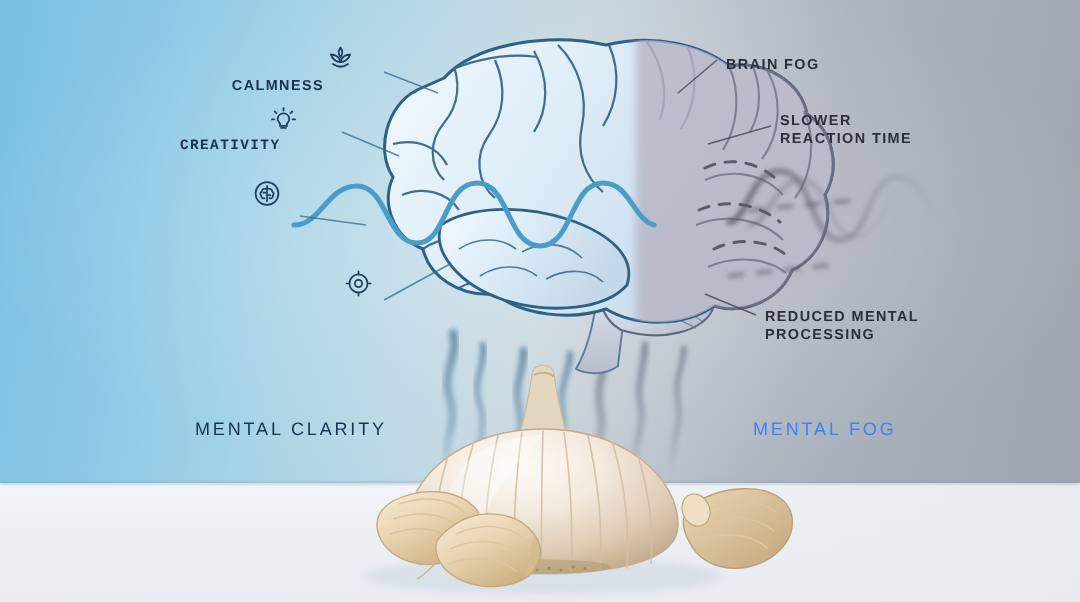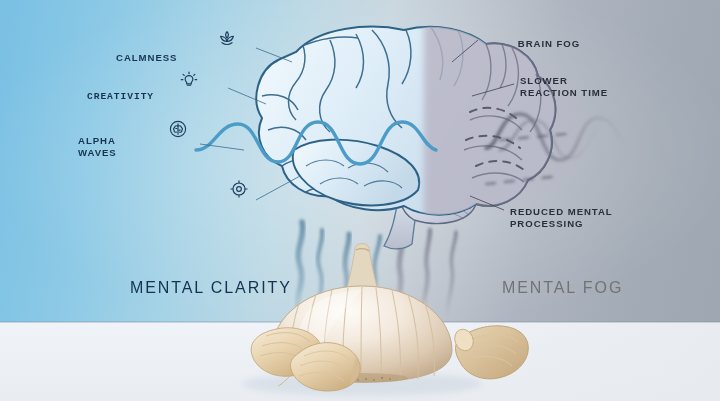--- a/index.html
+++ b/index.html
@@ -52,36 +52,36 @@
 
   
   .label{
     position:absolute;
     font-size:9.6px;
     letter-spacing:.95px;
     font-weight:700;
     line-height:12px;
     white-space:pre-line;
   }
-  .label.left{ color:#18354f; }
+  .label.left{ color:#18354f; text-align:right; }
   .label.right{ color:#2a2f3b; text-align:left; }
 
   .ico{
     position:absolute;
     width:22px;height:22px;
   }
 
   .big-label{
     position:absolute;
-    font-size:16px;
+    font-size:12px;
     letter-spacing:1.9px;
     font-weight:500;
   }
   .big-label.clarity{ color:#123451; }
-  .big-label.fog{ color:#737373; }
+  .big-label.fog{ color:#3b82f6; }
 </style>
 </head>
 <body>
 
 <div id="stage">
 
   <div class="bg-sky"></div>
   <div class="bg-vignette"></div>
   <div class="bg-table"></div>
   <div class="bg-table-right"></div>
@@ -372,35 +372,33 @@
   <svg class="ico" style="left:167px;top:118px;" viewBox="0 0 24 24">
     <g fill="none" stroke="#1d3f5c" stroke-width="1.25" stroke-linecap="round">
       <circle cx="12" cy="12" r="8.3"></circle>
       <path d="M12 6.4 L12 17.6"></path>
       <path d="M12 8.6 C10 8 8.4 9 8.2 10.6 C7 11 6.8 12.6 7.8 13.4 C7.4 14.8 8.8 16 10.2 15.4"></path>
       <path d="M12 8.6 C14 8 15.6 9 15.8 10.6 C17 11 17.2 12.6 16.2 13.4 C16.6 14.8 15.2 16 13.8 15.4"></path>
       <path d="M9.6 11.4 L11 11.4"></path>
       <path d="M13 13.2 L14.4 13.2"></path>
     </g>
   </svg>
-  <div class="label left" style="left:78px;top:135px;width:100px;">ALPHA
-WAVES</div>
 
   <svg class="ico" style="left:228px;top:178px;" viewBox="0 0 24 24">
     <g fill="none" stroke="#1d3f5c" stroke-width="1.25" stroke-linecap="round">
       <circle cx="12" cy="12" r="6.6"></circle>
       <circle cx="12" cy="12" r="2.6"></circle>
       <path d="M12 3.2 L12 5.4"></path>
       <path d="M12 18.6 L12 20.8"></path>
       <path d="M3.2 12 L5.4 12"></path>
       <path d="M18.6 12 L20.8 12"></path>
     </g>
   </svg>
 
-  <div class="label right" style="left:484px;top:38px;width:130px;text-align:center;">BRAIN FOG</div>
+  <div class="label right" style="left:484px;top:38px;width:130px;">BRAIN FOG</div>
 
   <div class="label right" style="left:520px;top:75px;width:140px;">SLOWER
 REACTION TIME</div>
 
   <div class="label right" style="left:510px;top:206px;width:150px;">REDUCED MENTAL
 PROCESSING</div>
 
   <div class="big-label clarity" style="left:130px;top:279px;">MENTAL CLARITY</div>
 
   <div class="big-label fog" style="left:502px;top:279px;">MENTAL FOG</div>

